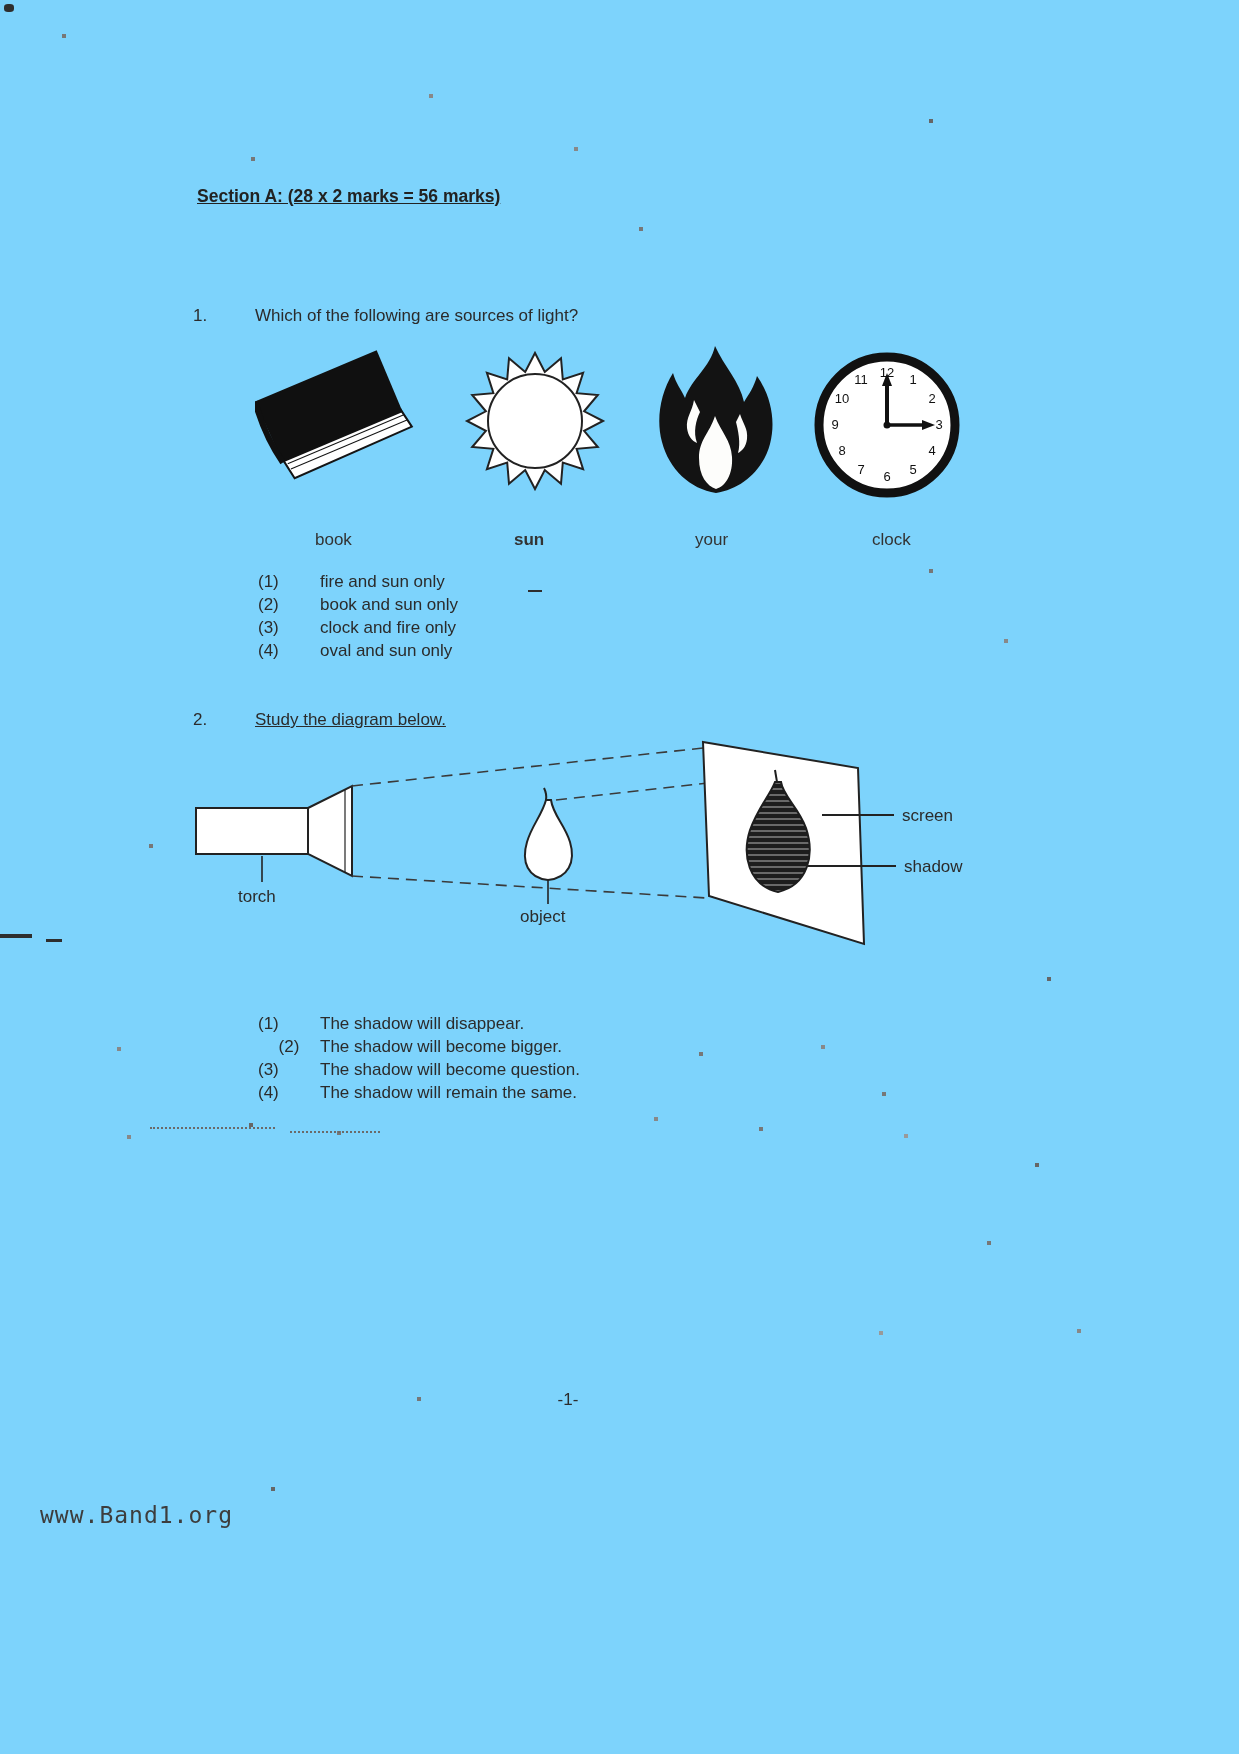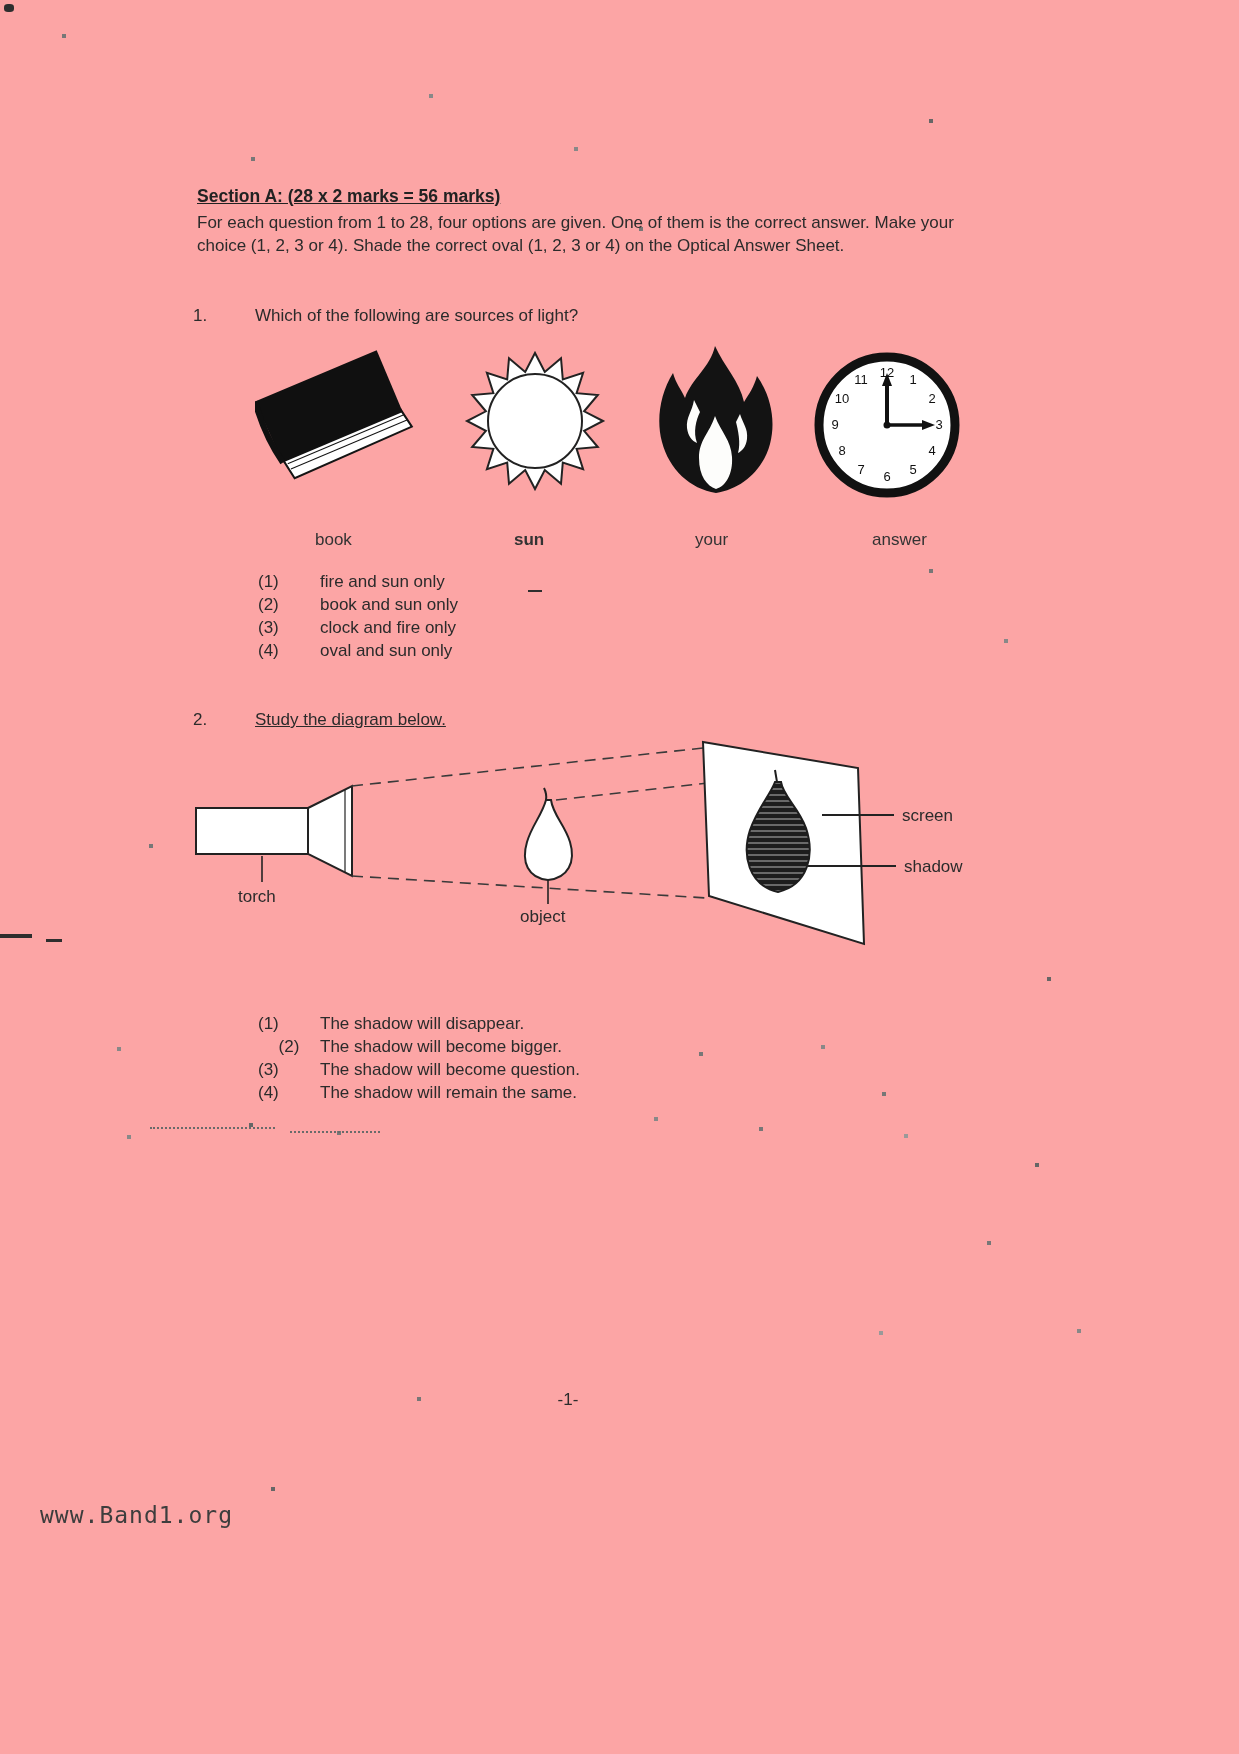--- a/index.html
+++ b/index.html
@@ -1,18 +1,18 @@
 <!DOCTYPE html>
 <html><head>
 <meta charset="utf-8">
 <style>
   html,body { margin:0; padding:0; background:#888; }
   .page {
     position:relative; width:1239px; height:1754px; margin:0 auto;
-    background:#fca5a5; overflow:hidden;
+    background:#7dd3fc; overflow:hidden;
     font-family:"Liberation Sans", sans-serif; color:#2b2b2b;
   }
   .abs { position:absolute; }
   .section-title {
     left:197px; top:186px; font-size:17.5px; font-weight:bold;
     text-decoration:underline; color:#222;
   }
   .instructions { left:197px; top:212px; width:758px; font-size:17px; line-height:1.34; }
   .qnum  { font-size:17px; }
   .qtext { font-size:17px; }
@@ -45,21 +45,20 @@
 
   <div class="abs speckles"></div>
   <div class="abs artifact" style="left:4px; top:4px; width:10px; height:8px; border-radius:40%;"></div>
   <div class="abs artifact" style="left:0; top:934px; width:32px; height:4px;"></div>
   <div class="abs artifact" style="left:46px; top:939px; width:16px; height:3px;"></div>
   <div class="abs dotted-trail" style="left:150px; top:1127px; width:125px;"></div>
   <div class="abs dotted-trail" style="left:290px; top:1131px; width:90px;"></div>
   <div class="abs artifact" style="left:528px; top:590px; width:14px; height:2px;"></div>
 
   <div class="abs section-title">Section A: (28 x 2 marks = 56 marks)</div>
-  <div class="abs instructions">For each question from 1 to 28, four options are given. One of them is the correct answer. Make your choice (1, 2, 3 or 4). Shade the correct oval (1, 2, 3 or 4) on the Optical Answer Sheet.</div>
 
   <div class="abs qnum" style="left:193px; top:306px;">1.</div>
   <div class="abs qtext" style="left:255px; top:306px;">Which of the following are sources of light?</div>
 
   <div class="abs" style="left:255px; top:338px; width:170px; height:180px;">
     <svg width="170" height="180" viewBox="0 0 170 180">
       <g transform="rotate(-22 85 95)">
         <path d="M22,98 L150,96 L154,116 L26,120 Z" fill="#fff" stroke="#141414" stroke-width="2"></path>
         <line x1="25" y1="104" x2="151" y2="102" stroke="#141414" stroke-width="1"></line>
         <line x1="26" y1="110" x2="152" y2="108" stroke="#141414" stroke-width="1"></line>
@@ -106,21 +105,21 @@
       <polygon points="70,36 75,23 80,36" fill="#111"></polygon>
       <line x1="75" y1="75" x2="111" y2="75" stroke="#111" stroke-width="3.5"></line>
       <polygon points="110,70 123,75 110,80" fill="#111"></polygon>
       <circle cx="75" cy="75" r="3.5" fill="#111"></circle>
     </svg>
   </div>
 
   <div class="abs img-label" style="left:315px; top:530px;">book</div>
   <div class="abs img-label" style="left:514px; top:530px;font-weight:bold;">sun</div>
   <div class="abs img-label" style="left:695px; top:530px;">your</div>
-  <div class="abs img-label" style="left:872px; top:530px;">answer</div>
+  <div class="abs img-label" style="left:872px; top:530px;">clock</div>
 
   <div class="abs opt-row" style="left:258px; top:572px;">
     <span class="opt-num">(1)</span><span class="opt-text">fire and sun only</span>
   </div>
   <div class="abs opt-row" style="left:258px; top:595px;">
     <span class="opt-num">(2)</span><span class="opt-text">book and sun only</span>
   </div>
   <div class="abs opt-row" style="left:258px; top:618px;">
     <span class="opt-num">(3)</span><span class="opt-text">clock and fire only</span>
   </div>

